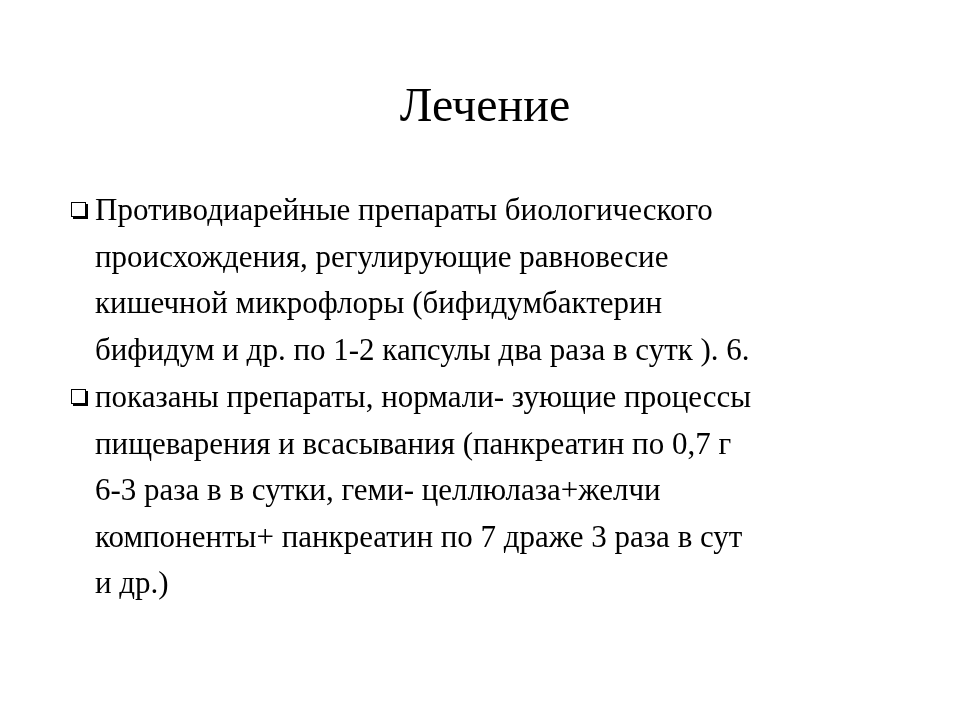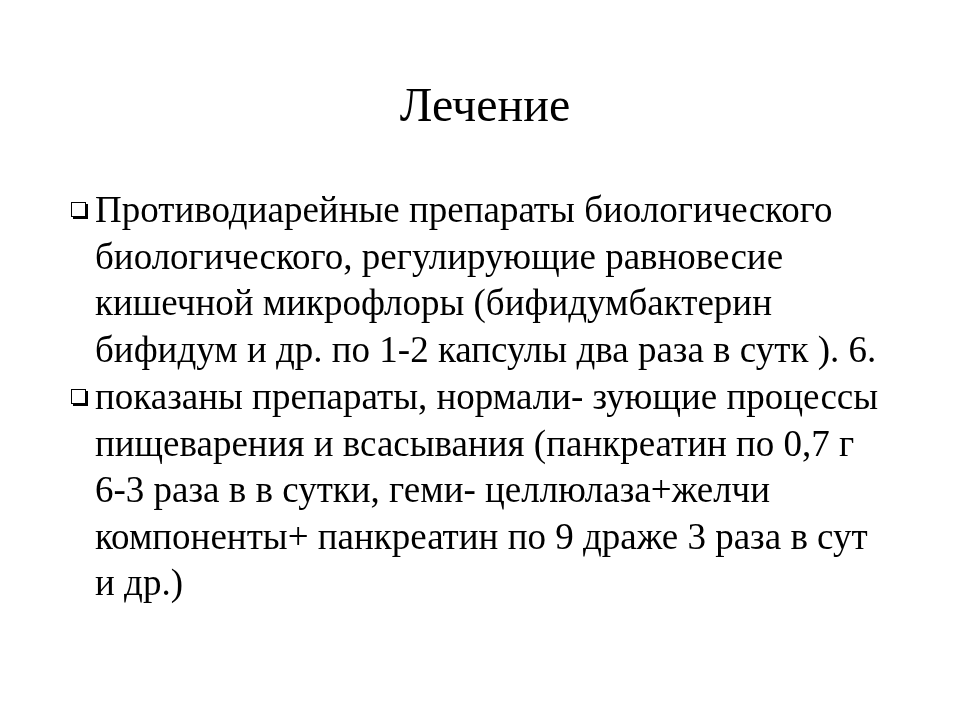--- a/index.html
+++ b/index.html
@@ -34,21 +34,21 @@
     }
     .body {
       position: absolute;
       left: 66px;
       top: 176px;
       width: 860px;
     }
     .bullet-item {
       position: relative;
       padding-left: 24px;
-      font-size: 37px;
+      font-size: 31px;
       line-height: 46.5px;
       margin-bottom: 0px;
     }
     .bullet-item + .bullet-item {
       margin-top: 1px;
     }
     .bullet-icon {
       position: absolute;
       left: 0;
       top: 15px;
@@ -66,27 +66,27 @@
 </head>
 <body>
 
 <div class="slide">
   <div class="title">Лечение</div>
 
   <div class="body">
     <div class="bullet-item">
       <span class="bullet-icon"></span>
       <span class="bullet-text">Противодиарейные препараты биологического</span>
-      <span class="bullet-text">биологического, регулирующие равновесие</span>
+      <span class="bullet-text">происхождения, регулирующие равновесие</span>
       <span class="bullet-text">кишечной микрофлоры (бифидумбактерин</span>
       <span class="bullet-text">бифидум и др. по 1-2 капсулы два раза в сутк ). 6.</span>
     </div>
 
     <div class="bullet-item">
       <span class="bullet-icon"></span>
       <span class="bullet-text">показаны препараты, нормали- зующие процессы</span>
       <span class="bullet-text">пищеварения и всасывания (панкреатин по 0,7 г</span>
       <span class="bullet-text">6-3 раза в в сутки, геми- целлюлаза+желчи</span>
-      <span class="bullet-text">компоненты+ панкреатин по 9 драже 3 раза в сут</span>
+      <span class="bullet-text">компоненты+ панкреатин по 7 драже 3 раза в сут</span>
       <span class="bullet-text">и др.)</span>
     </div>
   </div>
 </div>
 
 </body></html>

